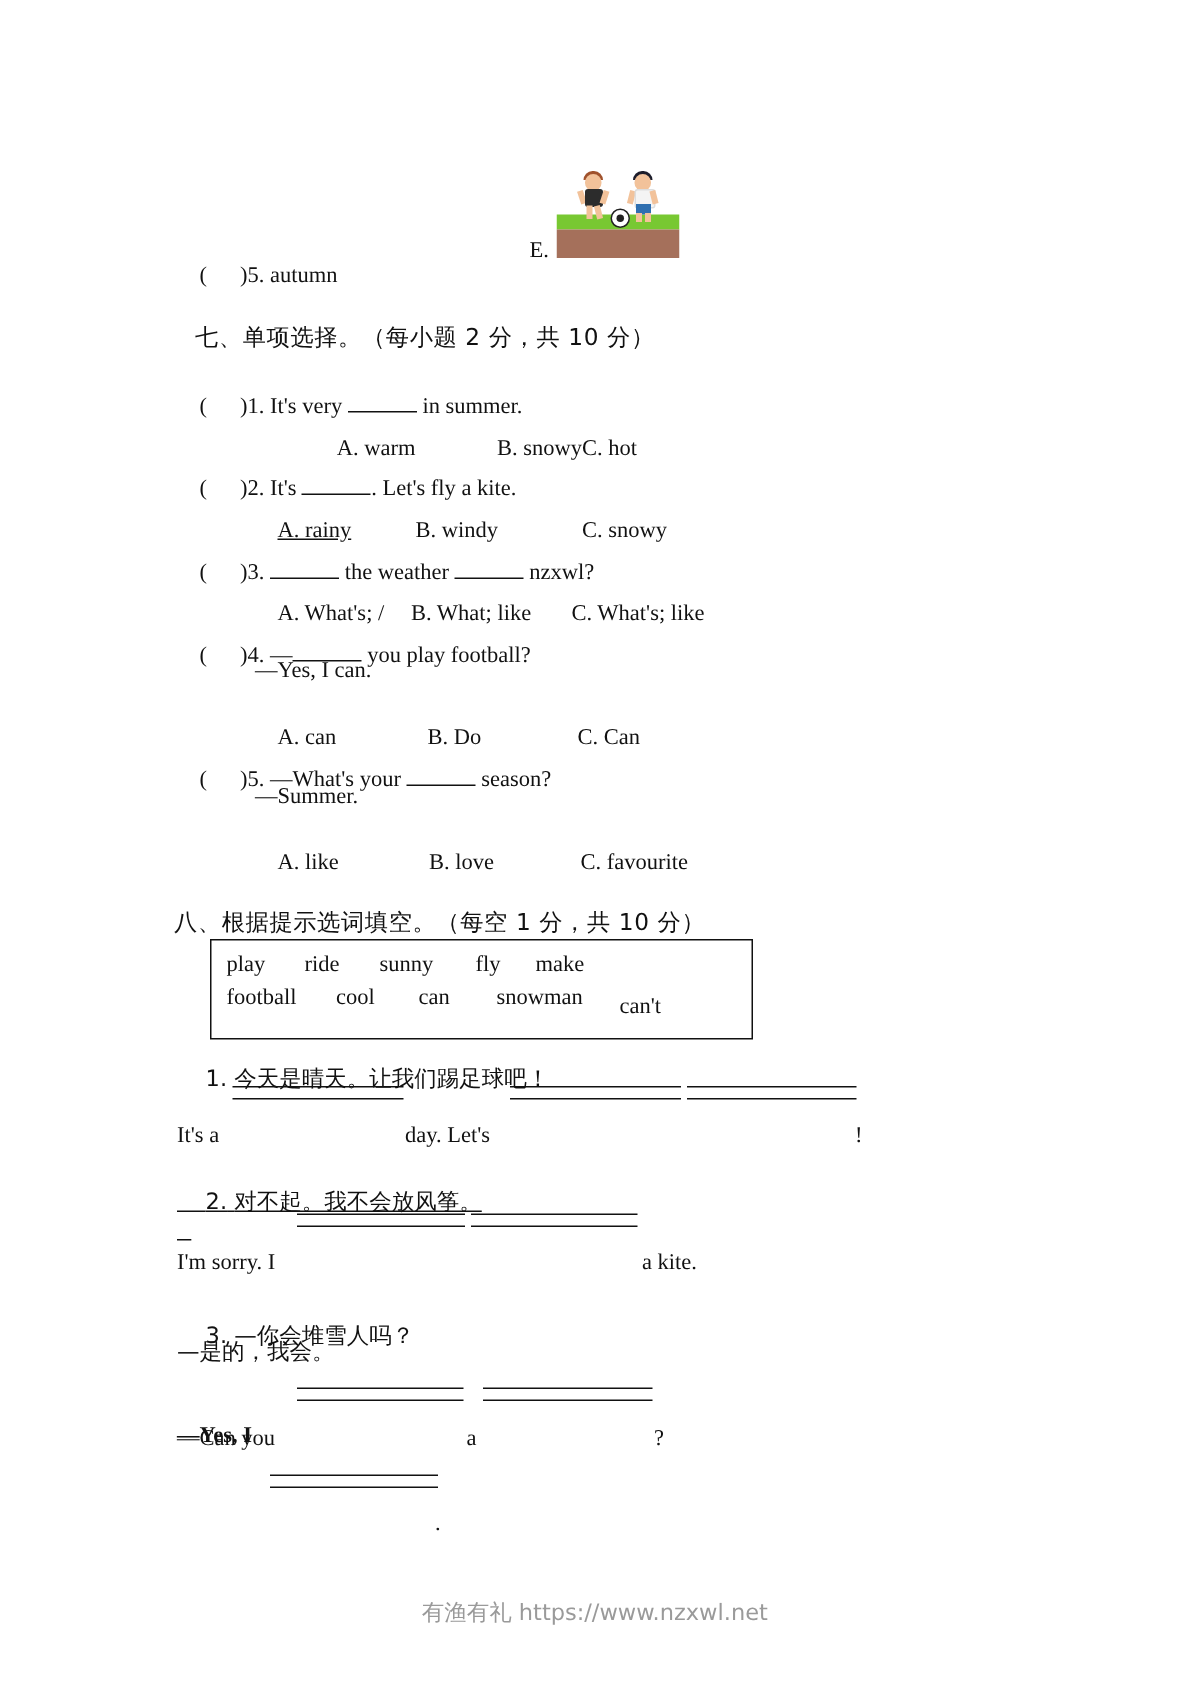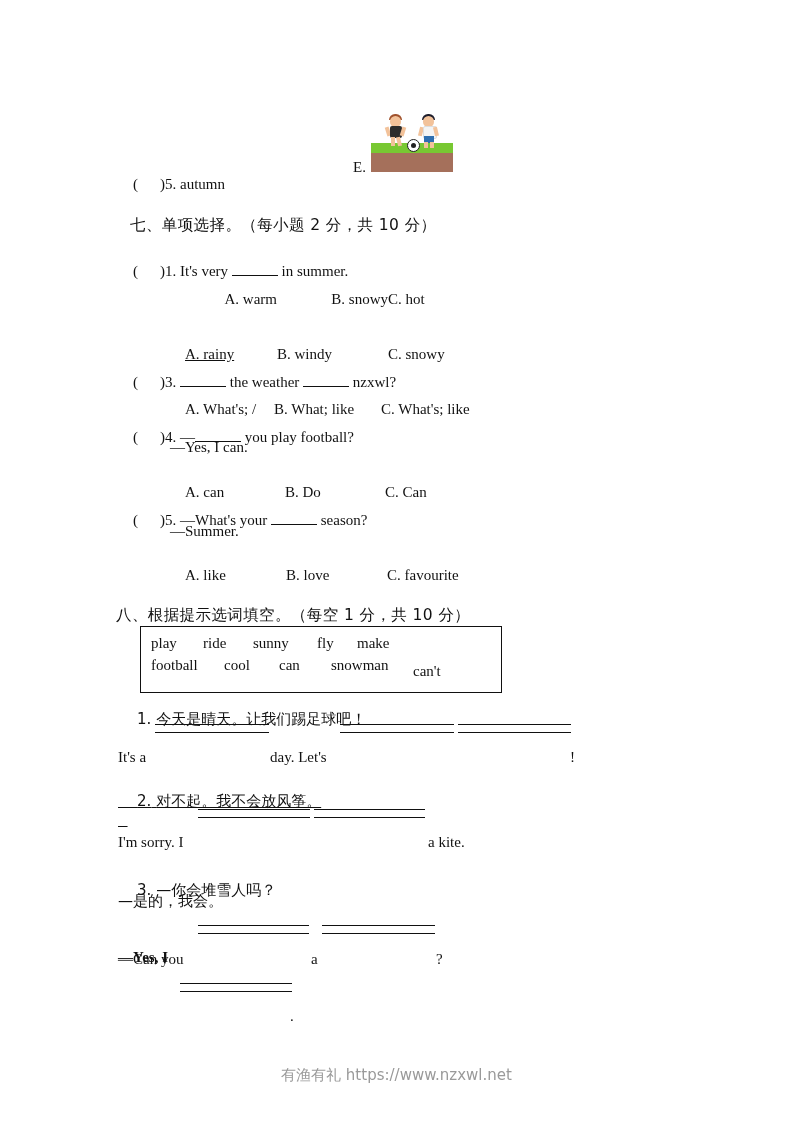--- a/index.html
+++ b/index.html
@@ -141,20 +141,23 @@
 
   <div class="abs cn-h" style="left:116px; top:215px;margin-left:14px;">七、单项选择。（每小题 2 分，共 10 分）</div>
 
   <div class="abs en" style="left:118px; top:246px;">
     <span>(</span><span style="display:inline-block;width:22px;"></span><span>)</span><span>1.</span> <span>It's very </span><span class="blank-inline" style="width:46px;"></span><span> in summer.</span>
   </div>
   <div class="abs en" style="left:170px; top:274px;text-align:right;">
     <span class="opt" style="width:92px;">A. warm</span><span class="opt" style="width:111px;">B. snowy</span><span class="opt">C. hot</span>
   </div>
 
+  <div class="abs en" style="left:118px; top:301px;">
+    <span>(</span><span style="display:inline-block;width:22px;"></span><span>)</span><span>2.</span> <span>It's </span><span class="blank-inline" style="width:46px;"></span><span>. Let's fly a kite.</span>
+  </div>
   <div class="abs en" style="left:170px; top:329px;">
     <span class="opt" style="width:92px;text-decoration:underline;">A. rainy</span><span class="opt" style="width:111px;">B. windy</span><span class="opt">C. snowy</span>
   </div>
 
   <div class="abs en" style="left:118px; top:357px;">
     <span>(</span><span style="display:inline-block;width:22px;"></span><span>)</span><span>3.</span> <span class="blank-inline" style="width:46px;"></span><span> the weather </span><span class="blank-inline" style="width:46px;"></span><span> nzxwl?</span>
   </div>
   <div class="abs en" style="left:170px; top:384px;">
     <span class="opt" style="width:89px;">A. What's; /</span><span class="opt" style="width:107px;">B. What; like</span><span class="opt">C. What's; like</span>
   </div>

